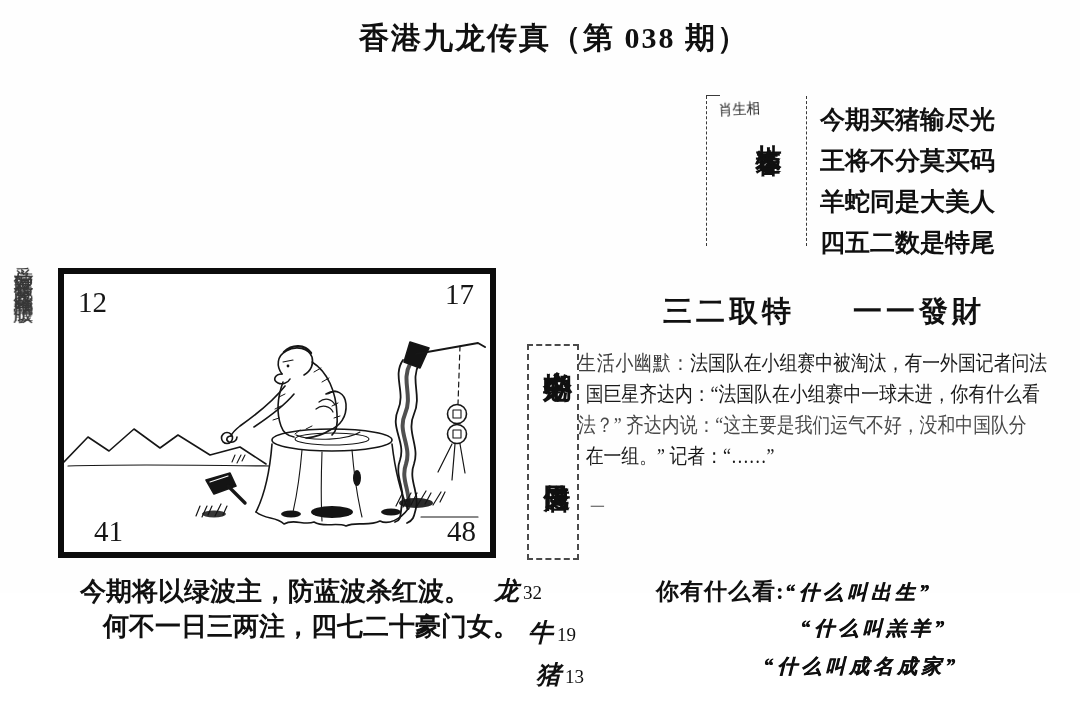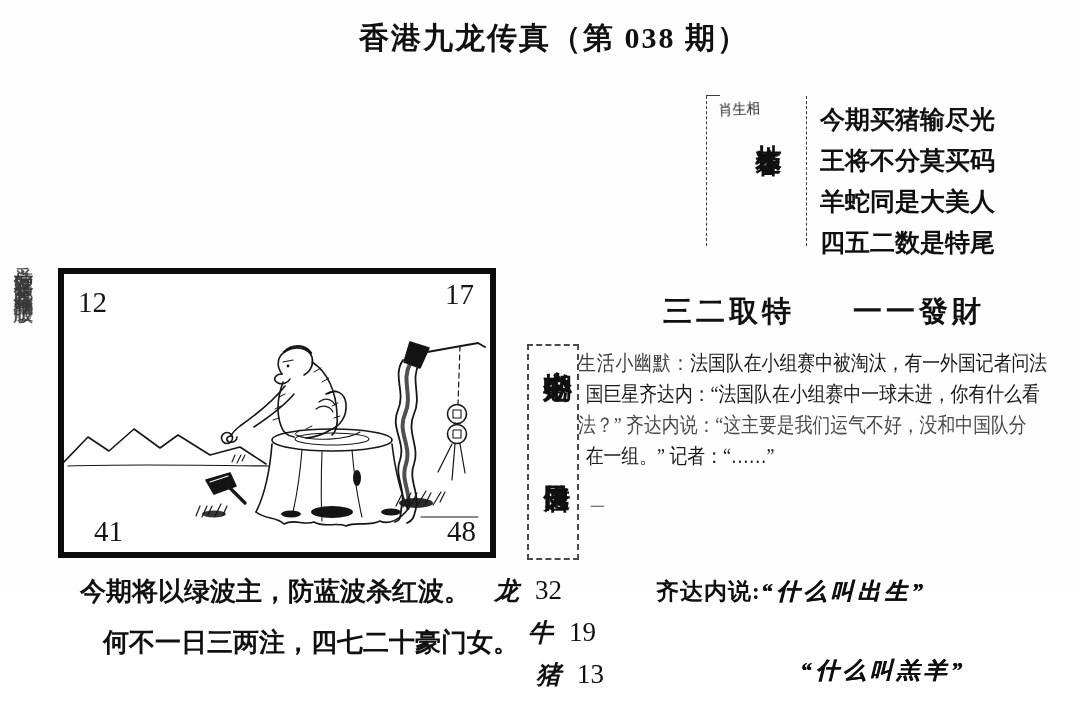--- a/index.html
+++ b/index.html
@@ -55,35 +55,35 @@
 
   .joke { position:absolute; left:578px; top:348px; width:505px; }
   .joke-line { font-size:21px; line-height:31px; white-space:nowrap;
                transform:scaleX(0.85); transform-origin:0 50%; color:#1a1a1a; }
   .joke-line.indent { padding-left:9px; }
   .joke-line.faded { color:#4a4a4a; }
   .joke-label { color:#3d3d3d; letter-spacing:1px; }
 
   .wave-lines { position:absolute; left:80px; top:574px; }
   .wave-line { font-size:26px; font-weight:600; white-space:nowrap; }
-  .wave-line.second { margin-top:16px; padding-left:23px; }
+  .wave-line.second { padding-left:23px; }
 
   .animal-row { position:absolute; white-space:nowrap; }
   .animal-row .animal { font-size:25px; font-weight:800; font-style:italic;
                         font-family:"Liberation Serif",serif; }
-  .animal-row .num { font-size:27px; margin-left:16px; font-weight:500; }
+  .animal-row .num { font-size:19px; margin-left:4px; font-weight:500; }
   .animal-row.r0 { left:494px; top:574px; }
   .animal-row.r1 { left:528px; top:616px; }
   .animal-row.r2 { left:536px; top:658px;text-align:center; }
 
   .mystery-label { font-size:23px; font-weight:600; letter-spacing:1px; }
-  .brush { font-size:23px; font-weight:800; font-style:italic; letter-spacing:4px;
+  .brush { font-size:20px; font-weight:800; font-style:italic; letter-spacing:4px;
            text-shadow:0.5px 0 0 #000; }
   .mystery-l1 { position:absolute; left:656px; top:576px; white-space:nowrap; }
-  .mystery-l2 { position:absolute; left:800px; top:615px; white-space:nowrap;margin-top:40px; }
+  .mystery-l2 { position:absolute; left:800px; top:615px; white-space:nowrap; }
   .mystery-l3 { position:absolute; left:763px; top:653px; white-space:nowrap; }
 </style>
 </head>
 <body>
 
 <div class="page">
 
   <div class="title">香港九龙传真（第 038 期）</div>
 
 
@@ -203,17 +203,18 @@
     <span class="animal">龙</span><span class="num">32</span>
   </div>
   <div class="animal-row r1">
     <span class="animal">牛</span><span class="num">19</span>
   </div>
   <div class="animal-row r2">
     <span class="animal">猪</span><span class="num">13</span>
   </div>
 
   <div class="mystery-l1">
-    <span class="mystery-label">齐达内说:</span><span class="brush">“什么叫出生”</span>
+    <span class="mystery-label">你有什么看:</span><span class="brush">“什么叫出生”</span>
   </div>
   <div class="mystery-l2 brush">“什么叫羔羊”</div>
+  <div class="mystery-l3 brush">“什么叫成名成家”</div>
 
 </div>
 
 </body></html>

